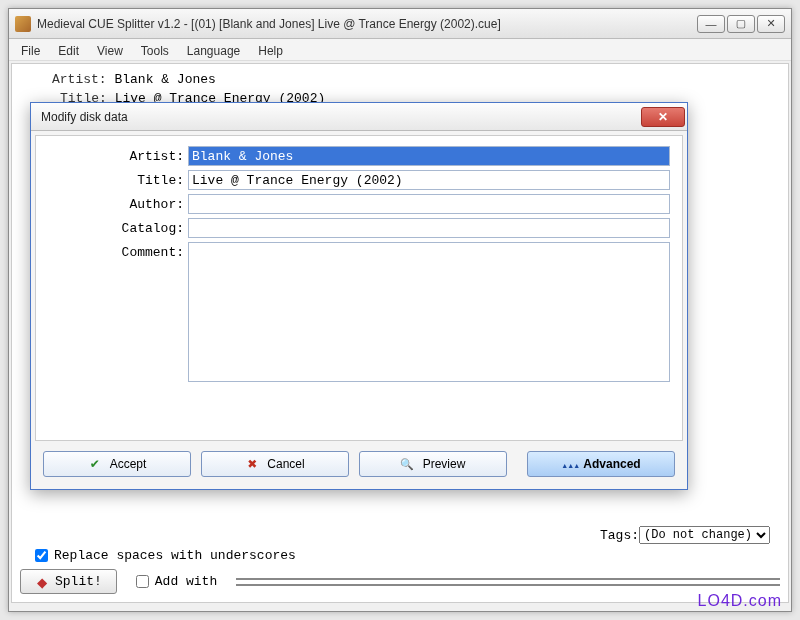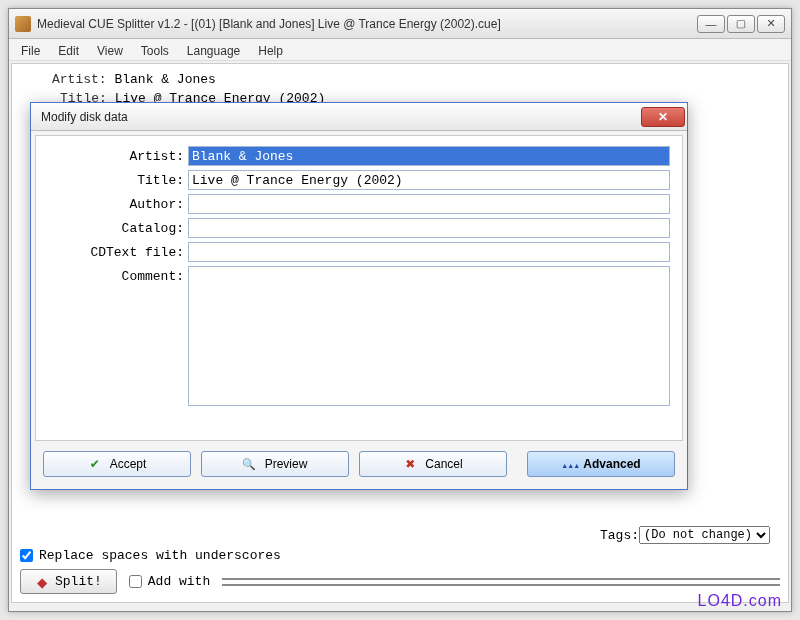--- a/index.html
+++ b/index.html
@@ -70,23 +70,23 @@
 }
 .header-row {
   display: flex;
   padding: 2px 0 2px 30px;
 }
 .header-row .lbl { color:#333; }
 .bottom-area {
   position: absolute;
   left: 8px; right: 8px; bottom: 8px;
 }
-.chk-row { display:flex; align-items:center; gap:6px; margin:3px 0; }
+.chk-row { display:flex; align-items:center; gap:6px; margin:3px 15px; }
 .chk-row input[type=checkbox]{ width:13px; height:13px; }
-.split-row { display:flex; align-items:center; gap:12px; margin-top:6px;}
+.split-row { display:flex; align-items:center; gap:19px; margin-top:6px;}
 .split-btn {
   background: linear-gradient(#fefefe,#e4e4e4);
   border: 1px solid #888; border-radius:3px;
   padding: 4px 14px;
   display:flex; align-items:center; gap:6px;
 }
 .progress-bar {
   flex:1; height:16px;
   background: linear-gradient(90deg,#3fd43f 0%,#3fd43f 100%);
   border:1px solid #888;
@@ -275,40 +275,36 @@
     </div>
     <div class="form-row">
       <span class="flabel">Author:</span>
       <input type="text" value="" style="">
     </div>
     <div class="form-row">
       <span class="flabel">Catalog:</span>
       <input type="text" value="" style="">
     </div>
     <div class="form-row">
-      <span class="flabel">CDText file:</span>
-      <input type="text" value="" style="">
-    </div>
-    <div class="form-row">
       <span class="flabel">Comment:</span>
       <textarea style=""></textarea>
     </div>
   </div>
   <div class="dlg-buttons">
     <button class="dlg-btn">
       <span class="ico ico-accept"></span>
       <span>Accept</span>
     </button>
     <button class="dlg-btn">
+      <span class="ico ico-cancel"></span>
+      <span>Cancel</span>
+    </button>
+    <button class="dlg-btn">
       <span class="ico ico-preview"></span>
       <span>Preview</span>
-    </button>
-    <button class="dlg-btn">
-      <span class="ico ico-cancel"></span>
-      <span>Cancel</span>
     </button>
     <div class="spacer"></div>
     <button class="dlg-btn adv">
       <span class="ico ico-adv"></span>
       <span>Advanced</span>
     </button>
   </div>
 </div>
 
 <div class="watermark">LO4D.com</div>

